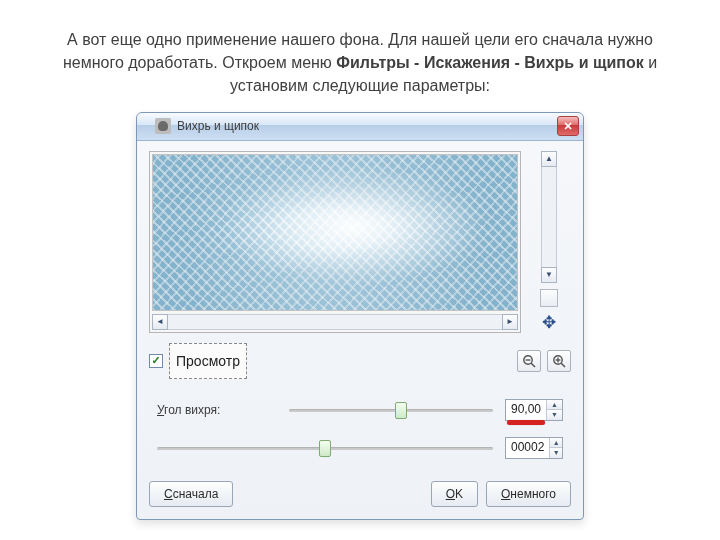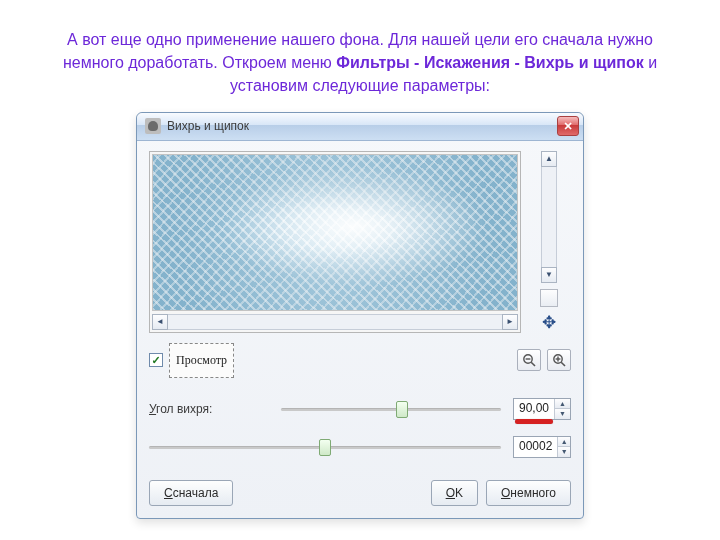--- a/index.html
+++ b/index.html
@@ -12,41 +12,41 @@
     font-family: Tahoma, Arial, sans-serif;
     font-size: 13px;
     color: #222;
   }
   .caption {
     width: 640px;
     margin: 28px auto 14px;
     text-align: center;
     font-size: 16px;
     line-height: 1.45;
-    color: #6d28d9;
+    color: #404040;
   }
   .caption .bold { font-weight: bold; }
 
   .dialog {
     width: 448px;
     margin: 0 auto;
     border: 1px solid #7b98b8;
     border-radius: 6px 6px 4px 4px;
     background: linear-gradient(#f6f8fb, #eef1f6);
     box-shadow: 0 4px 10px rgba(0,0,0,0.12);
     font-size: 12px;
   }
   .titlebar {
     height: 28px;
     background: linear-gradient(#f8fbff 0%, #d8e6f7 45%, #b8cee8 46%, #cddff3 100%);
     border-bottom: 1px solid #9db5d2;
     border-radius: 6px 6px 0 0;
     display: flex;
     align-items: center;
-    padding: 0 4px 0 8px;
+    padding: 0 4px 0 18px;
     gap: 6px;
   }
   .appicon {
     width: 16px; height: 16px;
     display: inline-block;
     border-radius: 2px;
     background: #bdbdbd;
     position: relative;
   }
   .appicon::before {
@@ -158,43 +158,42 @@
     border: 1px solid #6f8aab;
     background: #fff;
     display: inline-flex; align-items:center; justify-content:center;
     color: #237a23; font-size: 11px; font-weight: bold;
     cursor: pointer;
   }
   .chip {
     padding: 9px 6px;
     border: 1px dashed #888;
     background: #fbfbfb;
-    font-size: 12px;
-    font-family: Liberation Serif, serif;
+    font-size: 14px;
   }
   .spacer { flex: 1; }
   .zoombtn {
     width: 24px; height: 22px;
     border: 1px solid #aab0bc;
     border-radius: 2px;
     background: linear-gradient(#fff,#e9ecf2);
     display: inline-flex; align-items:center; justify-content:center;
     font-size: 12px; color: #555;
     cursor: pointer;
   }
   .zoombtn svg { display: block; }
 
   .params {
     margin-top: 20px;
   }
   .param-row {
     display: flex;
     align-items: center;
     gap: 12px;
-    margin: 16px 0;
+    margin: 16px 8px;
   }
   .param-label {
     width: 120px;
     font-size: 12px;
     color: #3b3b3b;
   }
   .param-label .ul { text-decoration: underline; }
   .slider {
     flex: 1;
     height: 18px;

